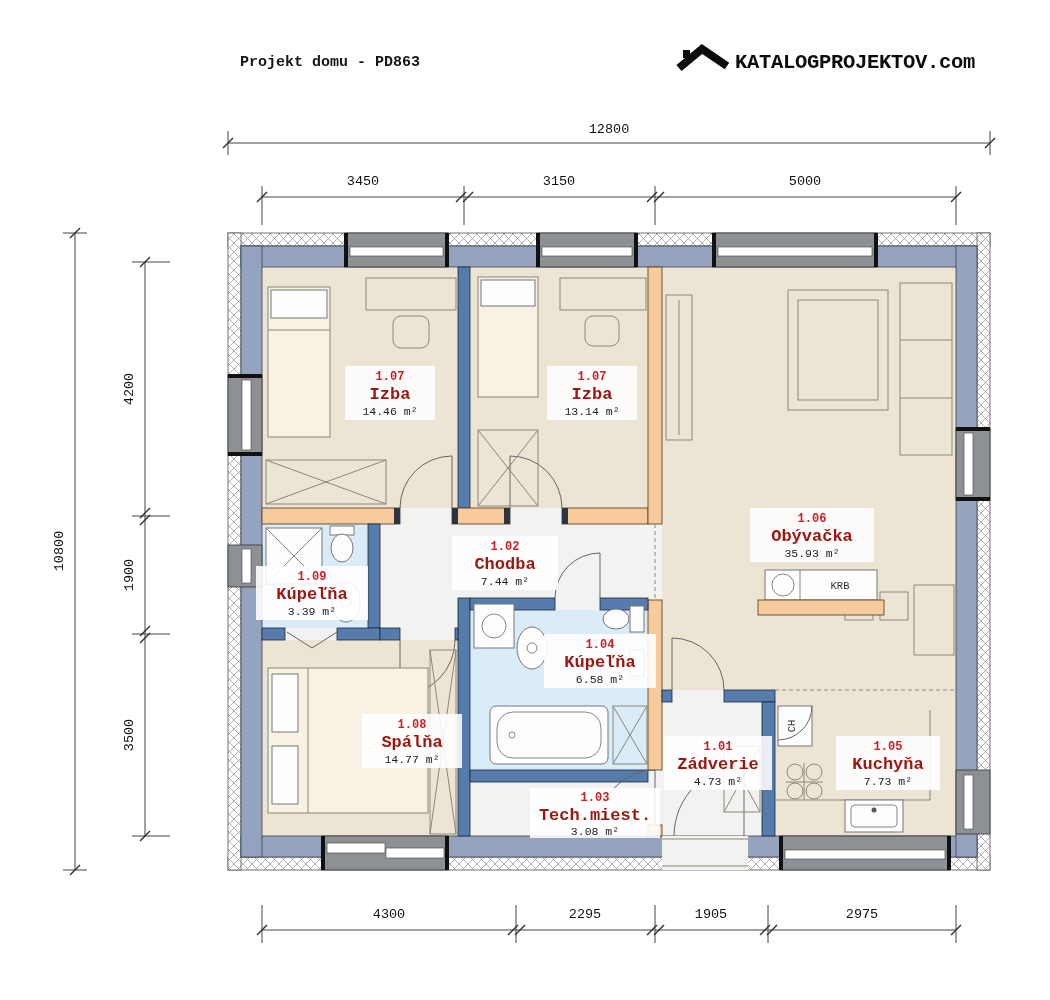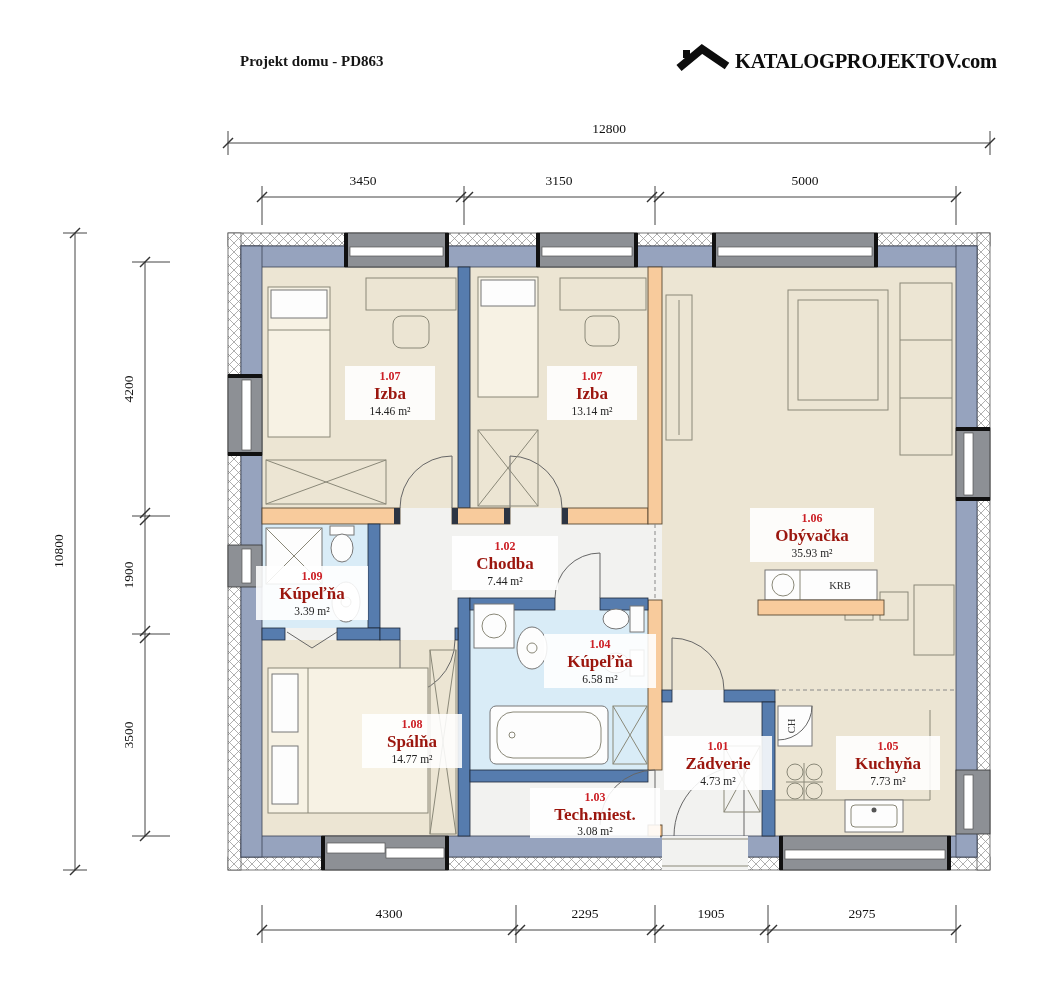--- a/index.html
+++ b/index.html
@@ -1,17 +1,17 @@
 <!DOCTYPE html>
 <html><head>
 <meta charset="utf-8">
 <title>Projekt domu - PD863</title>
 <style>
   html,body{margin:0;padding:0;background:#ffffff;}
-  .page{position:relative;width:1050px;height:1000px;background:#fff;font-family:Liberation Serif, serif;}
+  .page{position:relative;width:1050px;height:1000px;background:#fff;font-family:Liberation Mono, monospace;}
   svg{display:block;}
   
   .hatch-band{fill:url(#hatch);stroke:#555;stroke-width:0.8;}
   .wall-blue{fill:#96a3be;stroke:#3b4254;stroke-width:0.8;}
   .wall-part{fill:#567cae;stroke:#1f2a3a;stroke-width:0.8;}
   .wall-orange{fill:#f8cb9c;stroke:#5a4a33;stroke-width:0.9;}
   .cap{fill:#2c3442;}
   
   .floor-beige{fill:#ece5d3;}
   .floor-blue{fill:#d9ecf7;}

